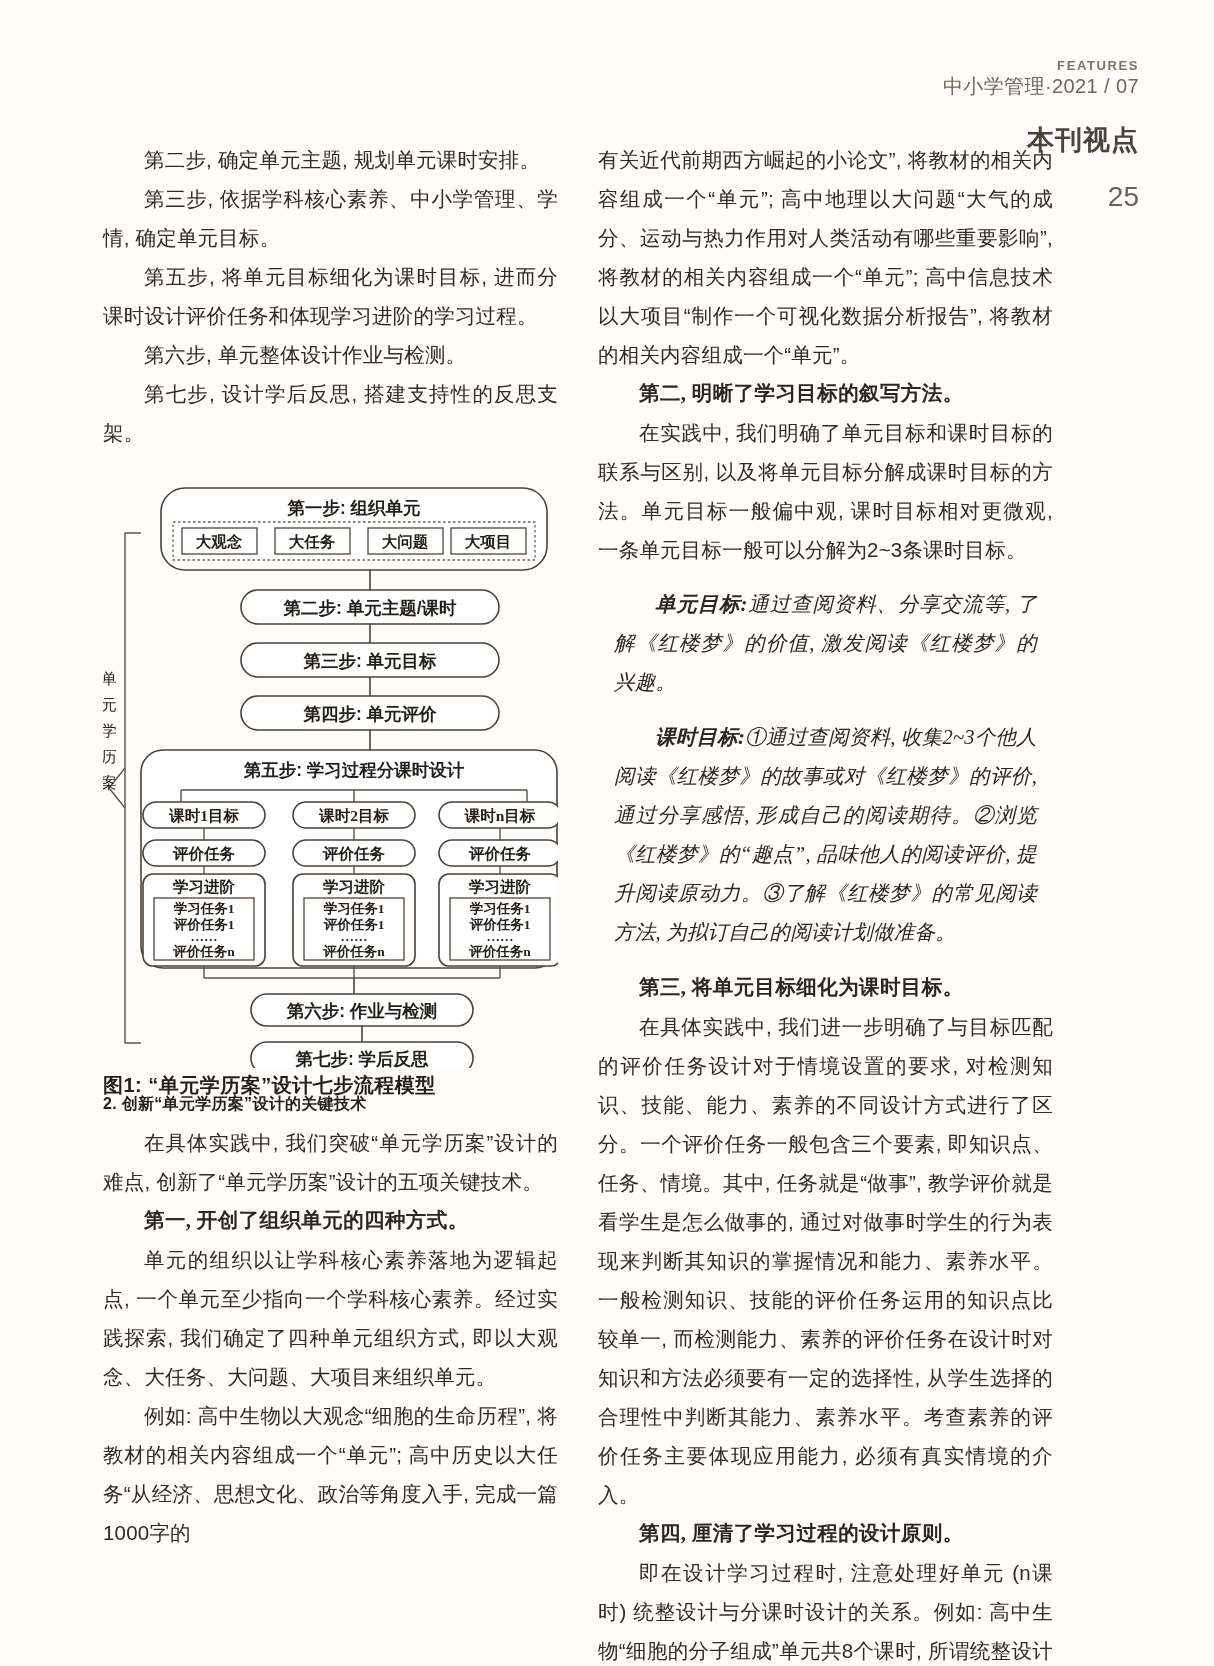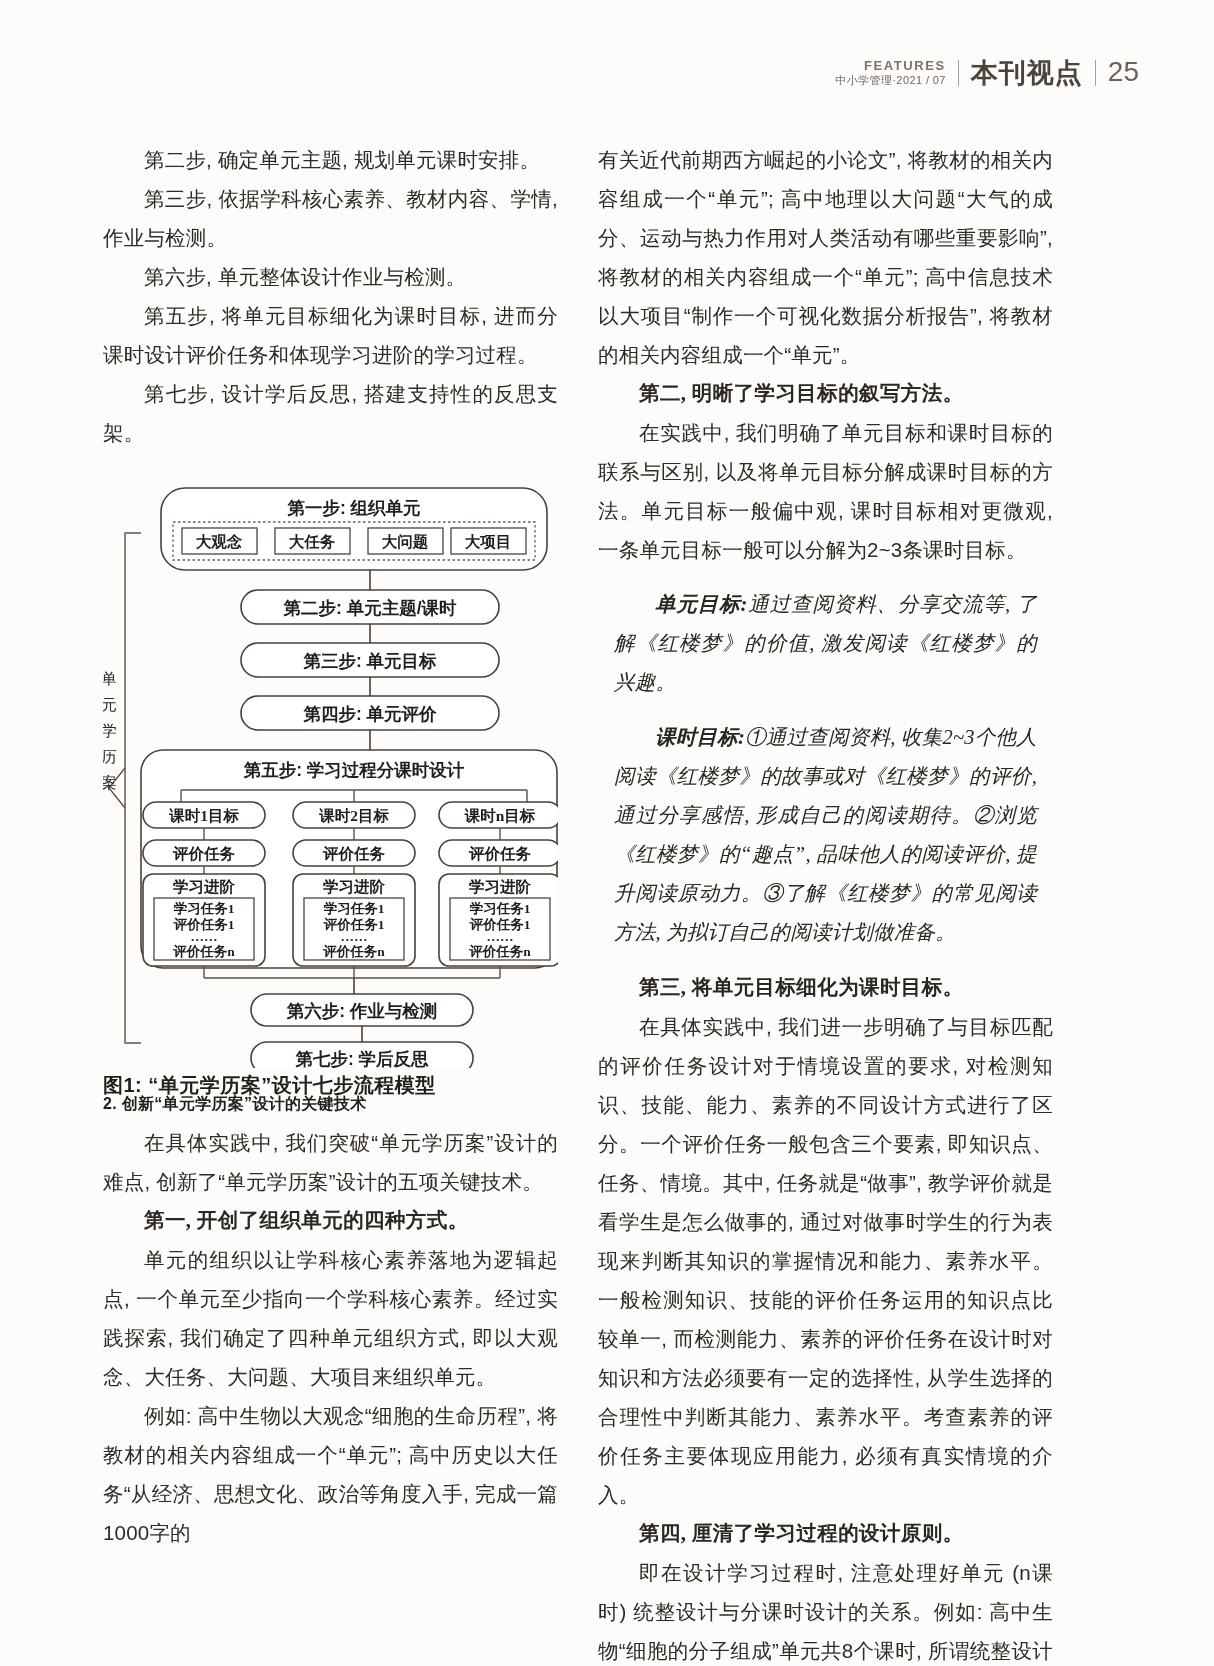--- a/index.html
+++ b/index.html
@@ -23,33 +23,34 @@
 
   
   .header {
     position: absolute;
     top: 58px;
     right: 75px;
     display: flex;
     align-items: flex-end;
     gap: 12px;
     color: #6b6257;
+    flex-direction: column;
   }
   .hdr-left {
     text-align: right;
     line-height: 1.25;
   }
   .hdr-features {
     font-size: 13px;
     letter-spacing: 1.6px;
     font-weight: bold;
     color: #7c7266;
   }
   .hdr-journal {
-    font-size: 11px;
+    font-size: 20px;
     letter-spacing: 0.4px;
     color: #6f665b;
     white-space: nowrap;
   }
   .hdr-rule {
     width: 1px;
     background: #a89e92;
     align-self: stretch;
     margin: 2px 0 2px 0;
   }
@@ -179,23 +180,23 @@
     </div>
     <div class="hdr-rule"></div>
     <div class="hdr-section">本刊视点</div>
     <div class="hdr-rule"></div>
     <div class="hdr-page">25</div>
   </div>
 
   <div class="col col-left">
 
     <p class="body">第二步, 确定单元主题, 规划单元课时安排。</p>
-    <p class="body">第三步, 依据学科核心素养、教材内容、学情, 作业与检测。</p>
+    <p class="body">第三步, 依据学科核心素养、中小学管理、学情, 确定单元目标。</p>
+    <p class="body">第五步, 将单元目标细化为课时目标, 进而分课时设计评价任务和体现学习进阶的学习过程。</p>
     <p class="body">第六步, 单元整体设计作业与检测。</p>
-    <p class="body">第五步, 将单元目标细化为课时目标, 进而分课时设计评价任务和体现学习进阶的学习过程。</p>
     <p class="body">第七步, 设计学后反思, 搭建支持性的反思支架。</p>
 
     <div class="figure">
       <svg class="flow" width="455" height="598" viewBox="0 0 455 598">
 
         <path class="ln-thin" d="M38 63 L22 63 L22 573 L38 573"></path>
         <path class="ln-thin" d="M22 298 L6 318 L22 338"></path>
 
         <rect class="bx" x="58" y="18" width="386" height="82" rx="24" ry="24"></rect>
         <text class="t t-head" x="251" y="44">第一步: 组织单元</text>

